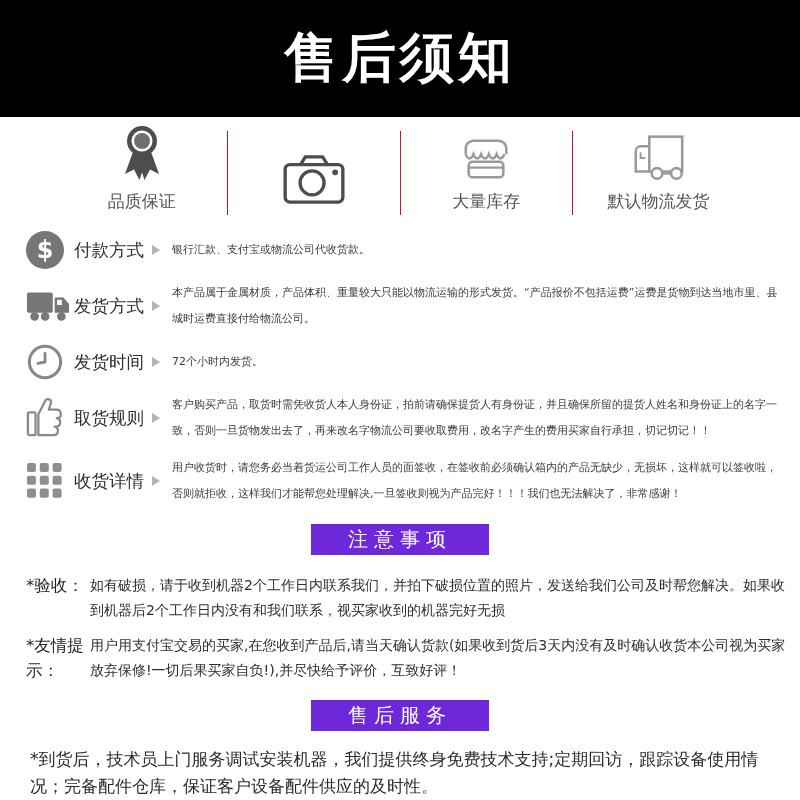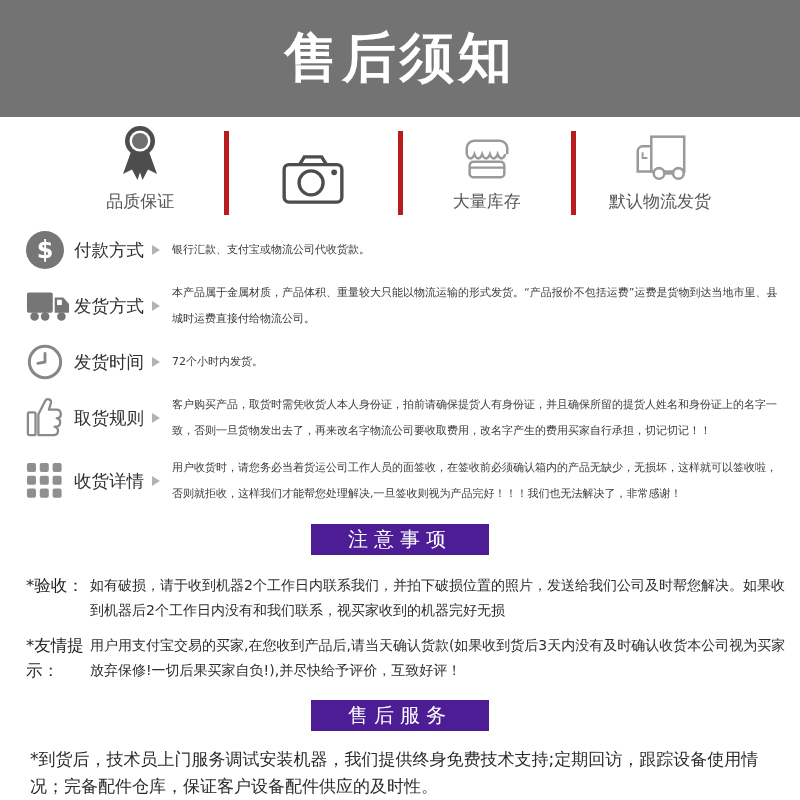--- a/index.html
+++ b/index.html
@@ -3,31 +3,31 @@
 <meta charset="utf-8">
 <style>
   * { box-sizing: border-box; }
   html,body { margin:0; padding:0; }
   body {
     width:800px; height:800px; background:#ffffff; overflow:hidden;
     font-family:"DejaVu Sans","Liberation Sans",sans-serif;
   }
   
   .banner-header {
-    height:117px; background:#737373;
+    height:117px; background:#000000;
     display:flex; align-items:center; justify-content:center;
   }
   .banner-header h1 {
     margin:0; color:#ffffff; font-size:54px; font-weight:bold; letter-spacing:4px;
   }
   
   .features { display:flex; padding:14px 56px 0 56px; height:98px; }
   .feature {
     flex:1; display:flex; flex-direction:column; align-items:center;
-    justify-content:flex-end; border-right:5px solid #b91c1c; padding-bottom:2px;
+    justify-content:flex-end; border-right:1px solid #b91c1c; padding-bottom:2px;
   }
   .feature:last-child { border-right:none; }
   .f-icon { height:56px; display:flex; align-items:flex-end; justify-content:center; margin-bottom:9px; }
   .f-label { font-size:17px; color:#555555; }
   
   .policies { padding:16px 20px 0 26px; }
   .policy-row { display:flex; align-items:center; margin-bottom:11px; }
   .p-icon { flex:0 0 48px; display:flex; align-items:center; }
   .p-label {
     flex:0 0 98px; display:flex; align-items:center; gap:8px;
@@ -39,21 +39,21 @@
     border-top:5px solid transparent; border-bottom:5px solid transparent;
   }
   .p-text { flex:1; font-size:11px; line-height:26px; color:#3b3b3b; }
   .dollar-circle {
     width:38px; height:38px; border-radius:50%; background:#767676;
     color:#ffffff; font-size:24px; font-weight:bold;
     display:flex; align-items:center; justify-content:center;
   }
   
   .gray-banner {
-    width:178px; height:31px; margin:17px auto 0 auto; background:#4c1d95;
+    width:178px; height:31px; margin:17px auto 0 auto; background:#6d28d9;
     color:#ffffff; font-size:20px; letter-spacing:6px;
     display:flex; align-items:center; justify-content:center;
   }
   
   .notes { padding:18px 12px 0 26px; }
   .note-row { display:flex; margin-bottom:10px; }
   .n-label { flex:0 0 64px; font-size:16.5px; line-height:25px; color:#1f1f1f; }
   .n-text { flex:1; font-size:14px; line-height:25px; color:#2e2e2e; padding-right:2px; }
   
   .service-text {

